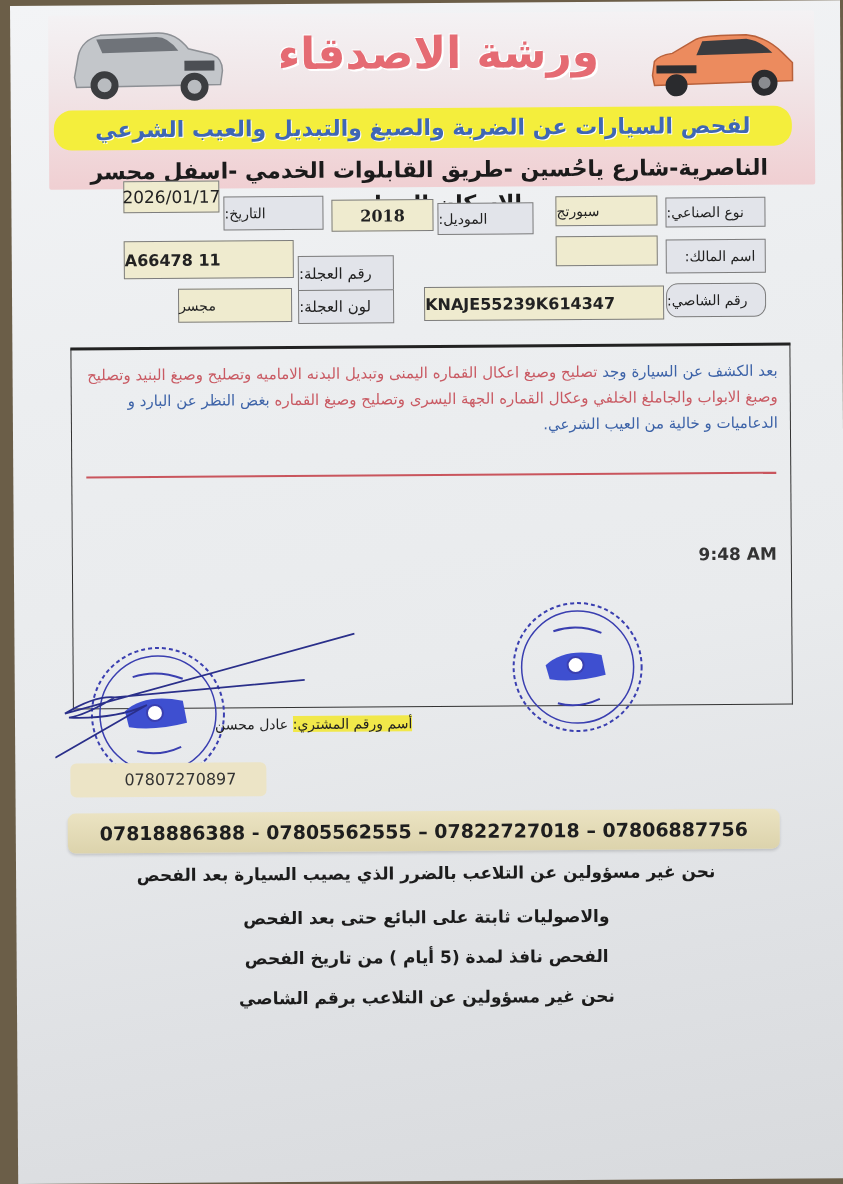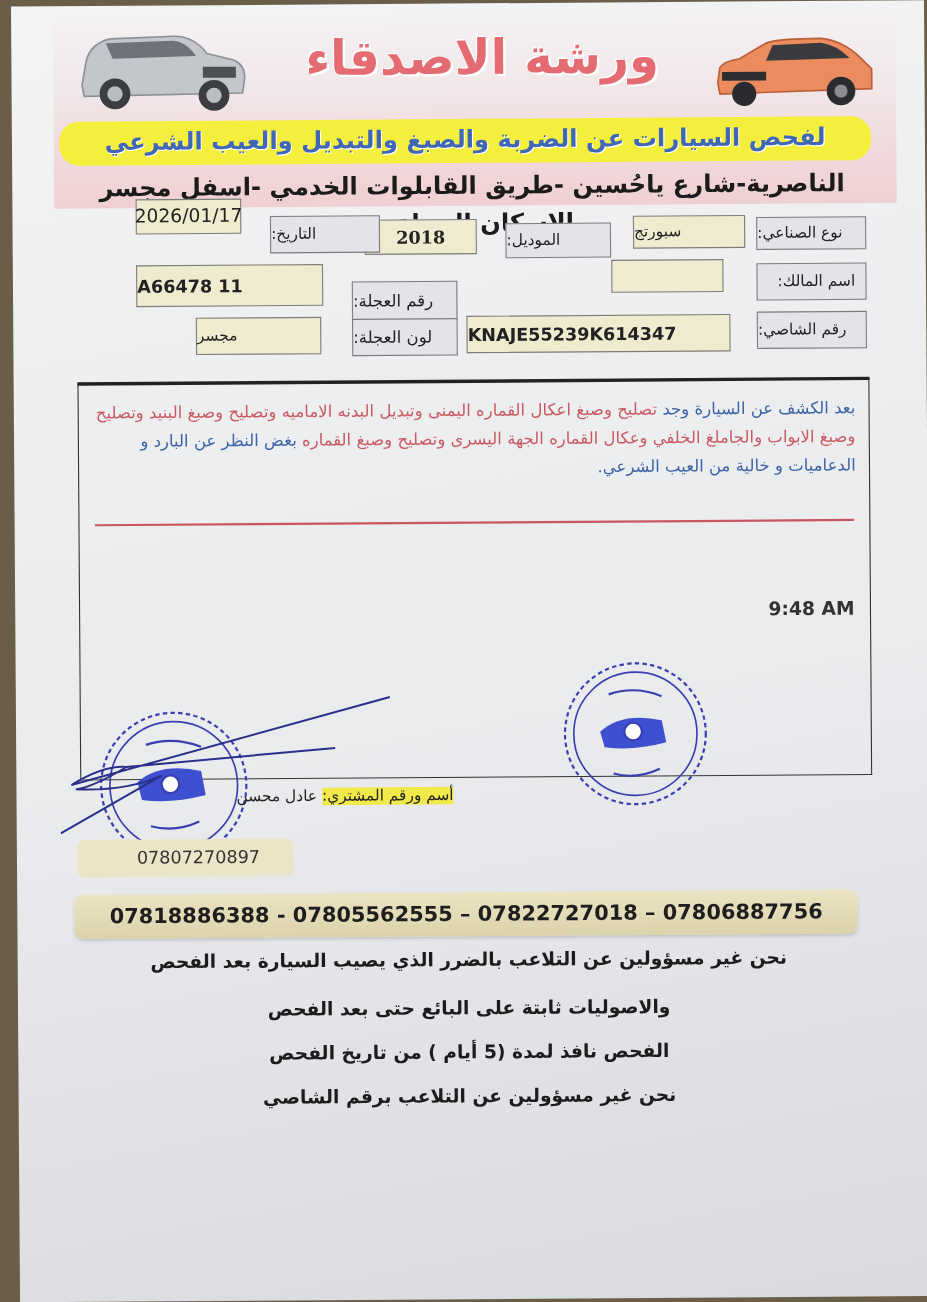--- a/index.html
+++ b/index.html
@@ -69,21 +69,21 @@
       line-height: 34px;
     }
     
     .box {
       position: absolute;
       border: 1px solid #7d7d7d;
       font-size: 14px;
       display: flex; align-items: center;
       color: #222;
     }
-    .lbl { background: #e2e4ea; justify-content: flex-end; padding-right: 8px; direction: rtl; margin-left: 22px; }
+    .lbl { background: #e2e4ea; justify-content: flex-end; padding-right: 8px; direction: rtl; }
     .val { background: #efebcf; justify-content: center; }
     .val.right { justify-content: flex-end; padding-right: 14px; direction: rtl; }
     .val.bold { font-weight: bold; font-size: 16px; }
     
     .report {
       position: absolute;
       left: 58px; top: 342px;
       width: 720px; height: 362px;
       border: 1px solid #333;
       border-top: 3px solid #222;
@@ -181,32 +181,32 @@
       <circle cx="30" cy="56" r="11" fill="#2a2b2e"></circle>
       <circle cx="118" cy="54" r="13" fill="#2a2b2e"></circle>
         <circle cx="118" cy="54" r="6" fill="#8a8c90"></circle>
     </svg>
     <div class="banner-title">ورشة الاصدقاء</div>
     <div class="banner-strip">لفحص السيارات عن الضربة والصبغ والتبديل والعيب الشرعي</div>
     <div class="banner-address">الناصرية-شارع ياحُسين -طريق القابلوات الخدمي -اسفل مجسر الاسكان الصناعي</div>
   </div>
 
   <div class="box lbl" style="left:654px; top:196px; width:100px; height:30px;">نوع الصناعي:</div>
-  <div class="box val right" style="left:544px; top:194px; width:102px; height:30px;margin-left:20px;">سبورتج</div>
+  <div class="box val right" style="left:544px; top:194px; width:102px; height:30px;">سبورتج</div>
   <div class="box lbl" style="left:426px; top:200px; width:96px; height:32px;">الموديل:</div>
   <div class="box val bold" style="left:320px; top:196px; width:102px; height:32px; font-family:'DejaVu Serif', serif;">2018</div>
   <div class="box lbl" style="left:212px; top:192px; width:100px; height:34px;">التاريخ:</div>
   <div class="box val" style="left:112px; top:176px; width:96px; height:32px; font-size:17px;">2026/01/17</div>
 
   <div class="box lbl" style="left:654px; top:238px; width:100px; height:34px;padding-left:18px;">اسم المالك:</div>
   <div class="box val" style="left:544px; top:234px; width:102px; height:30px;"></div>
   <div class="box lbl" style="left:286px; top:252px; width:96px; height:36px; font-size:15px;">رقم العجلة:</div>
   <div class="box val bold right" style="left:112px; top:236px; width:170px; height:38px;">11 A66478</div>
 
-  <div class="box lbl" style="left:654px; top:282px; width:100px; height:34px;">رقم الشاصي:</div>
+  <div class="box lbl" style="left:654px; top:282px; width:100px; height:34px;border-radius:12px;">رقم الشاصي:</div>
   <div class="box val bold right" style="left:412px; top:284px; width:240px; height:34px;">KNAJE55239K614347</div>
   <div class="box lbl" style="left:286px; top:286px; width:96px; height:34px; font-size:15px;">لون العجلة:</div>
   <div class="box val right" style="left:166px; top:284px; width:114px; height:34px;">مجسر</div>
 
   <div class="report">
     <div class="report-text">
       <span class="t-blue">بعد الكشف عن السيارة وجد</span>
       <span class="t-red">تصليح وصبغ اعكال القماره اليمنى وتبديل البدنه الاماميه وتصليح وصبغ البنيد وتصليح وصبغ الابواب والجاملغ الخلفي وعكال القماره الجهة اليسرى وتصليح وصبغ القماره</span>
       <span class="t-blue">بغض النظر عن البارد و الدعاميات و خالية من العيب الشرعي.</span>
     </div>

